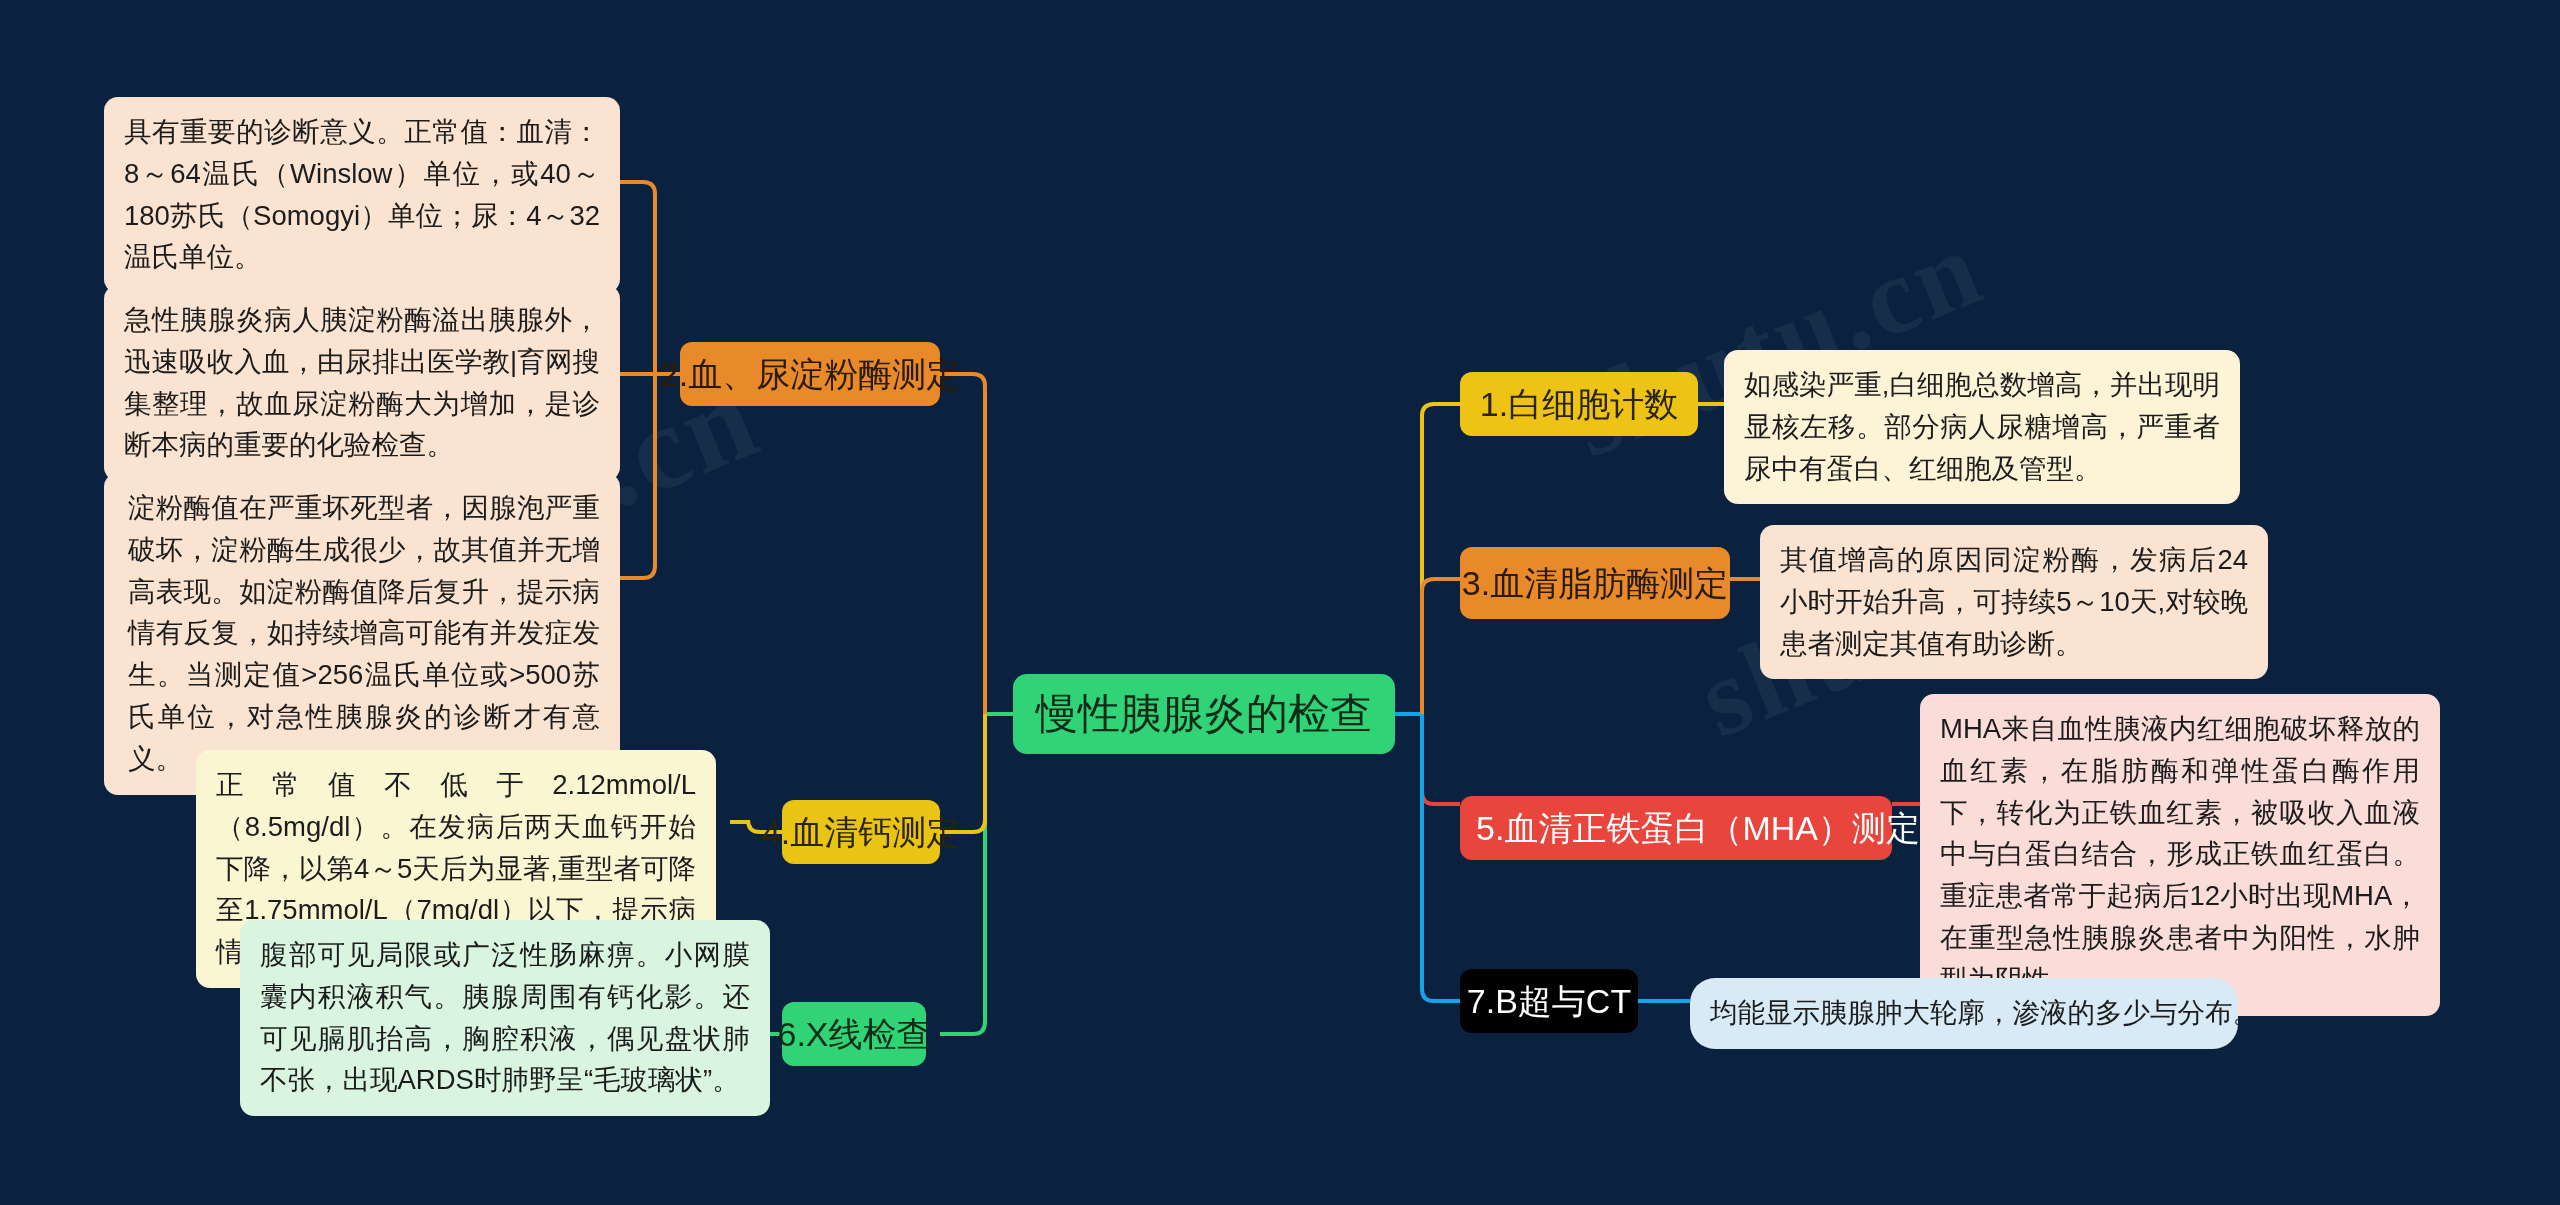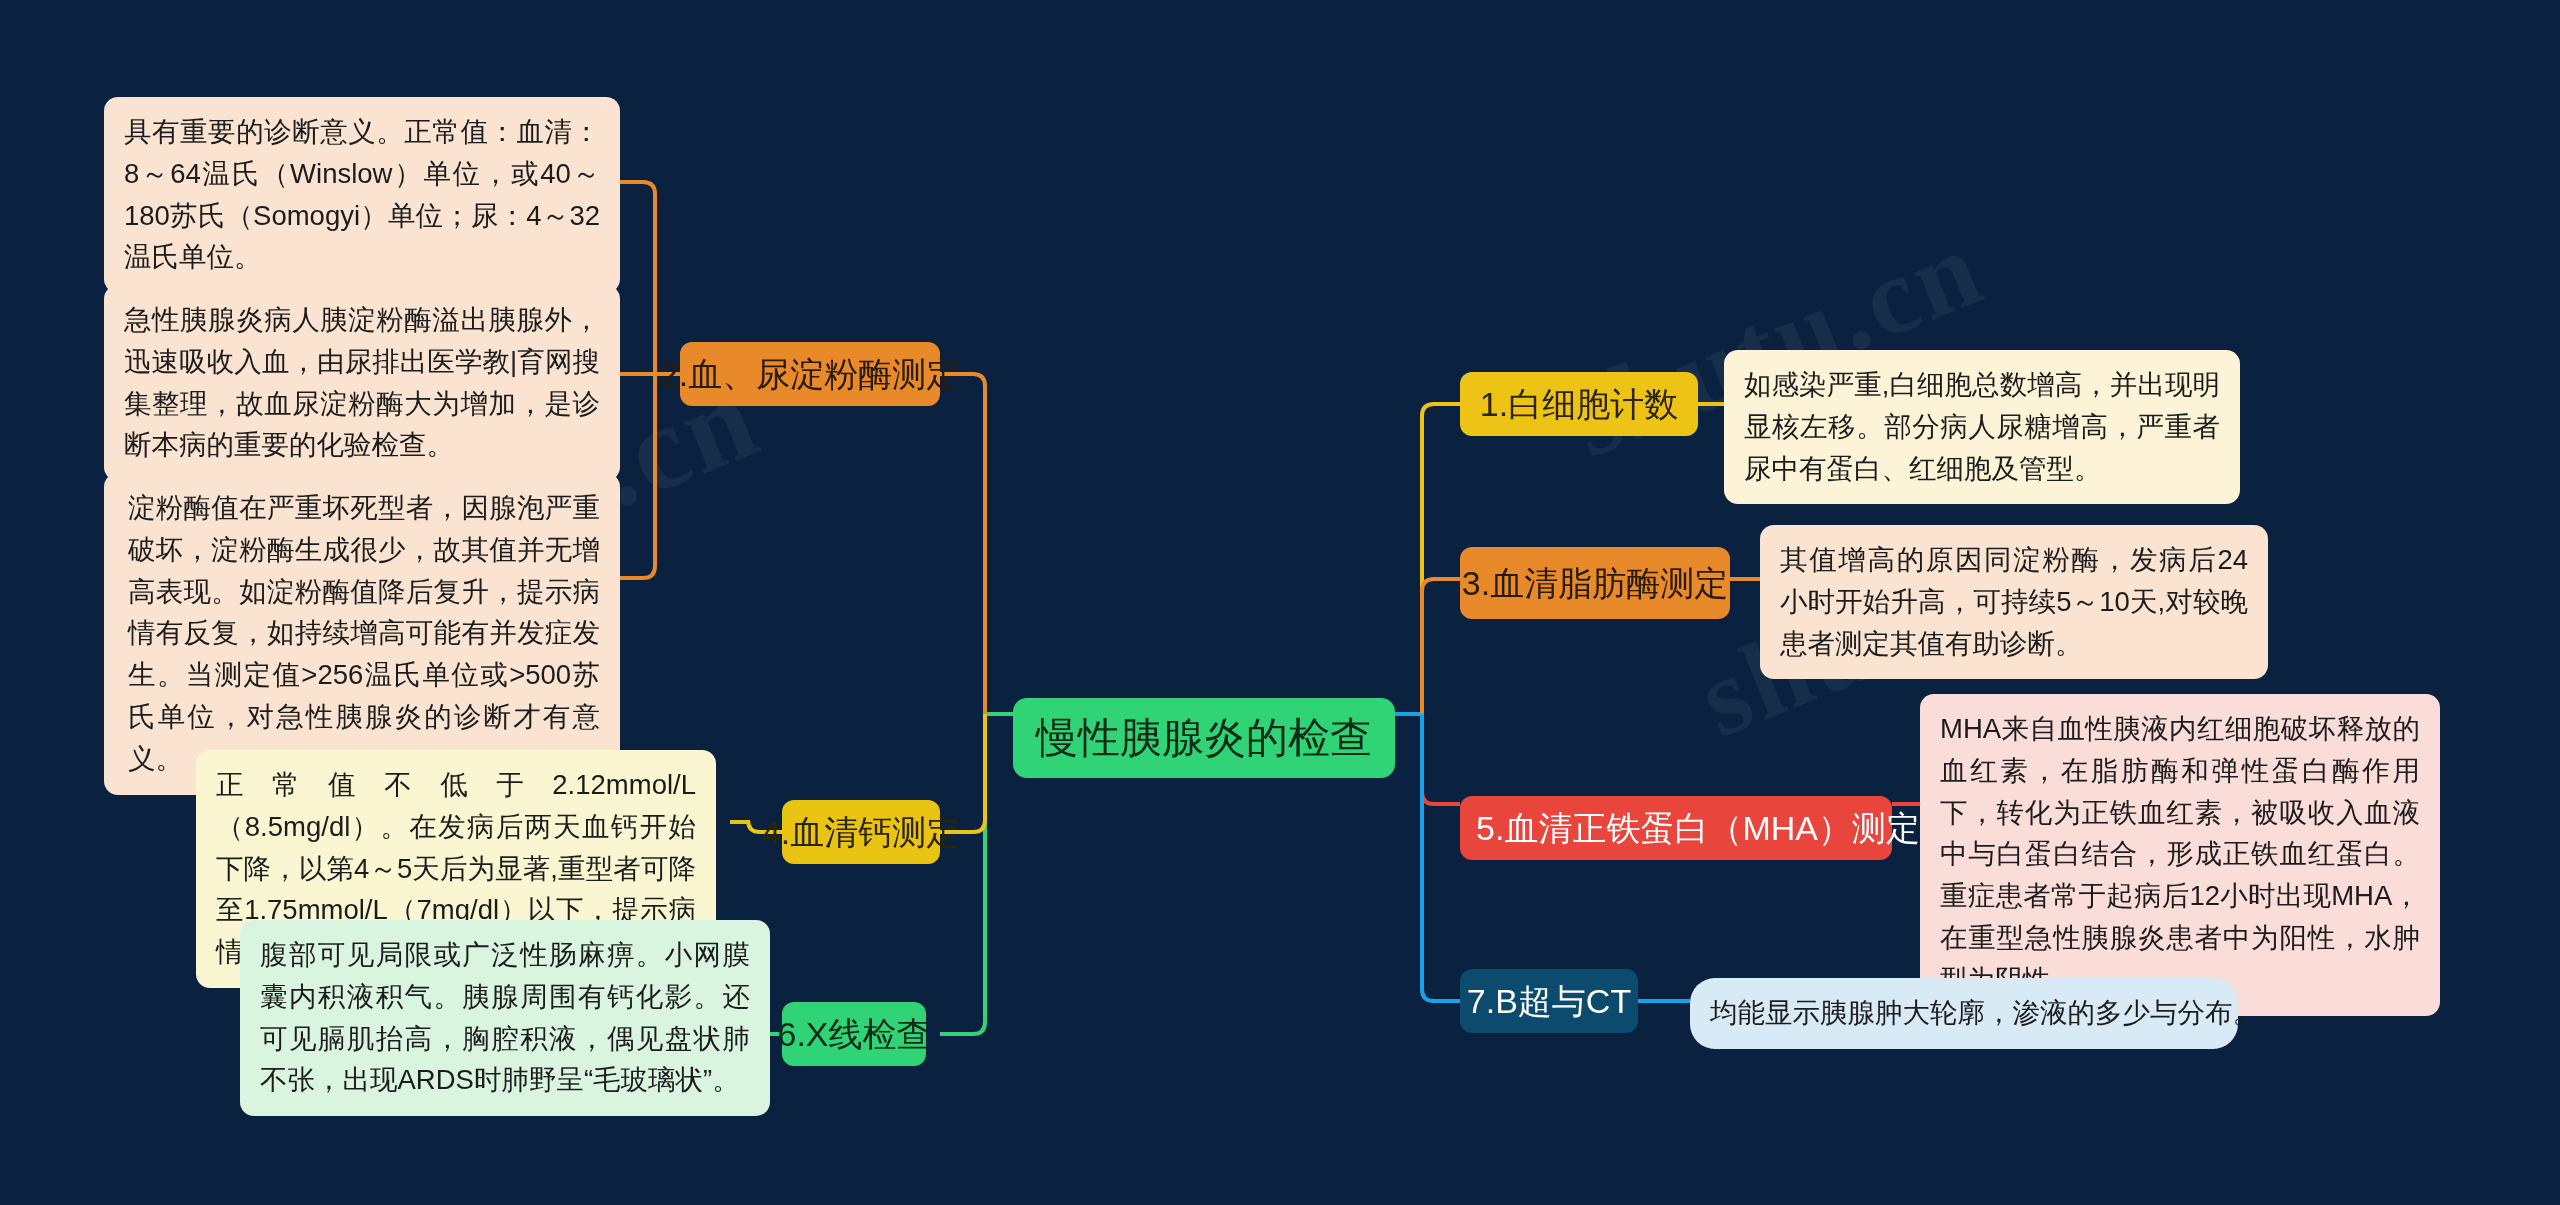--- a/index.html
+++ b/index.html
@@ -18,27 +18,27 @@
   .wm2{left:1560px;top:280px;font-size:110px;transform:rotate(-22deg);}
   .wm3{left:1690px;top:560px;font-size:110px;transform:rotate(-22deg);}
 
   .node{position:absolute;box-sizing:border-box;border-radius:12px;
         display:flex;align-items:center;justify-content:center;
         font-size:34px;line-height:1.25;white-space:nowrap;}
   .leaf{position:absolute;box-sizing:border-box;border-radius:14px;
         font-size:27.5px;line-height:1.52;color:#1c1c1c;
         padding:14px 20px 15px 20px;text-align:justify;}
 
-  .n-center{background:#31d377;color:#0d2c18;font-size:42px;border-radius:14px;margin-top:24px;}
+  .n-center{background:#31d377;color:#0d2c18;font-size:42px;border-radius:14px;}
   .n-orange{background:#e8892a;color:#2a1b06;}
   .n-yellow{background:#edc415;color:#2b2405;}
   .n-green{background:#31d377;color:#0d2c18;}
   .n-gold{background:#e9c412;color:#2b2405;}
   .n-red{background:#e8453c;color:#ffffff;}
-  .n-blue{background:#0c4a6e;color:#ffffff;}
+  .n-blue{background:#000000;color:#ffffff;}
 
   .bg-peach{background:#fae3d0;}
   .bg-cream{background:#faf6d2;}
   .bg-mint{background:#d9f5df;}
   .bg-cream2{background:#fdf4d7;}
   .bg-pink{background:#fadcd8;}
   .bg-ice{background:#d8eaf6;}
 </style>
 </head>
 <body>

